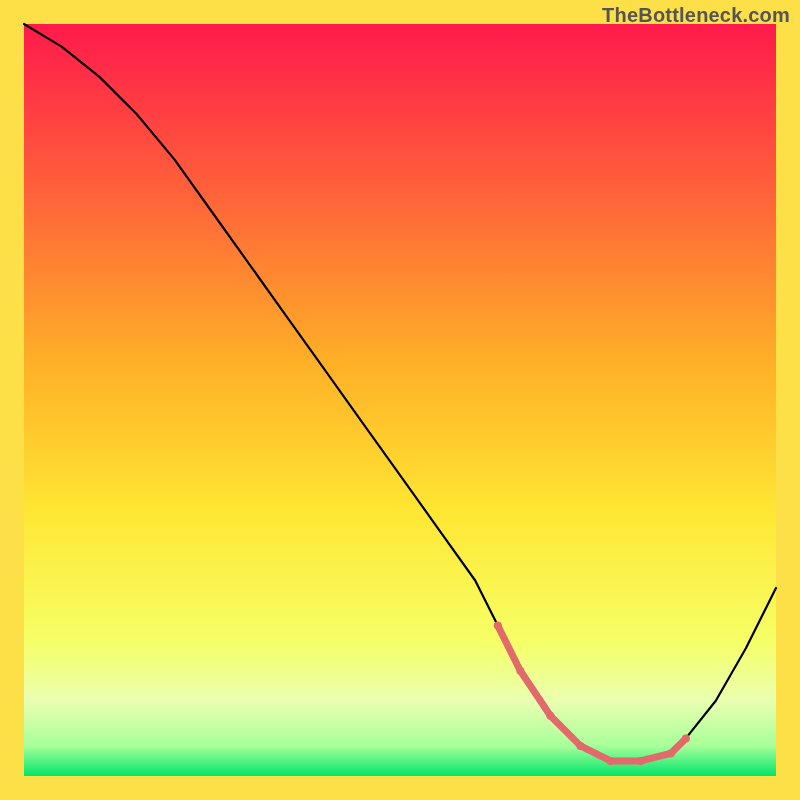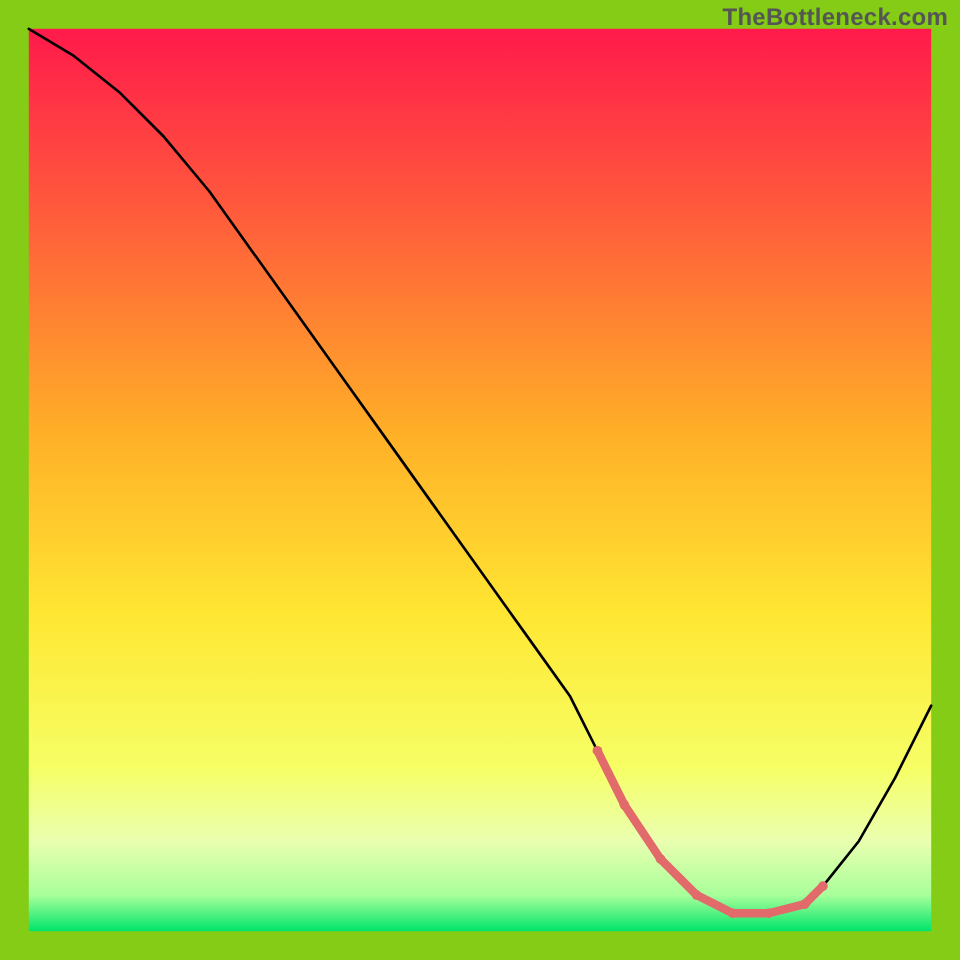--- a/index.html
+++ b/index.html
@@ -8,21 +8,21 @@
     width: 800px;
     height: 800px;
     background: #000;
     overflow: hidden;
     font-family: Arial, Helvetica, sans-serif;
   }
   .stage {
     position: relative;
     width: 800px;
     height: 800px;
-    background: #84cc16;
+    background: #fde047;
   }
   .watermark {
     position: absolute;
     top: 4px;
     right: 10px;
     color: #555;
     font-size: 20px;
     font-weight: 600;
     letter-spacing: 0.2px;
     z-index: 5;

